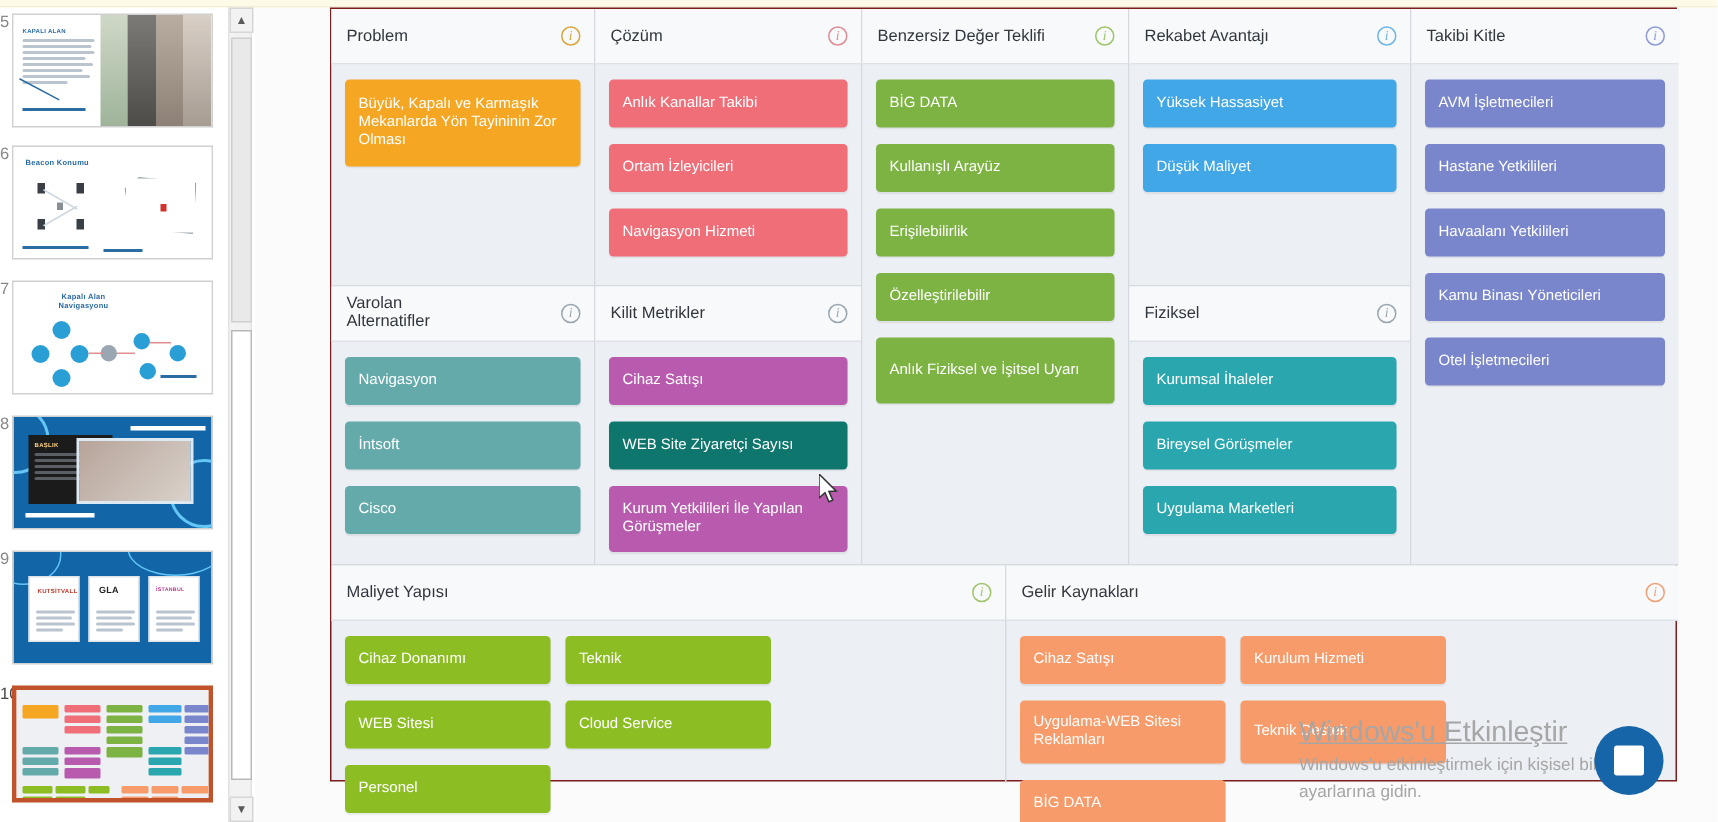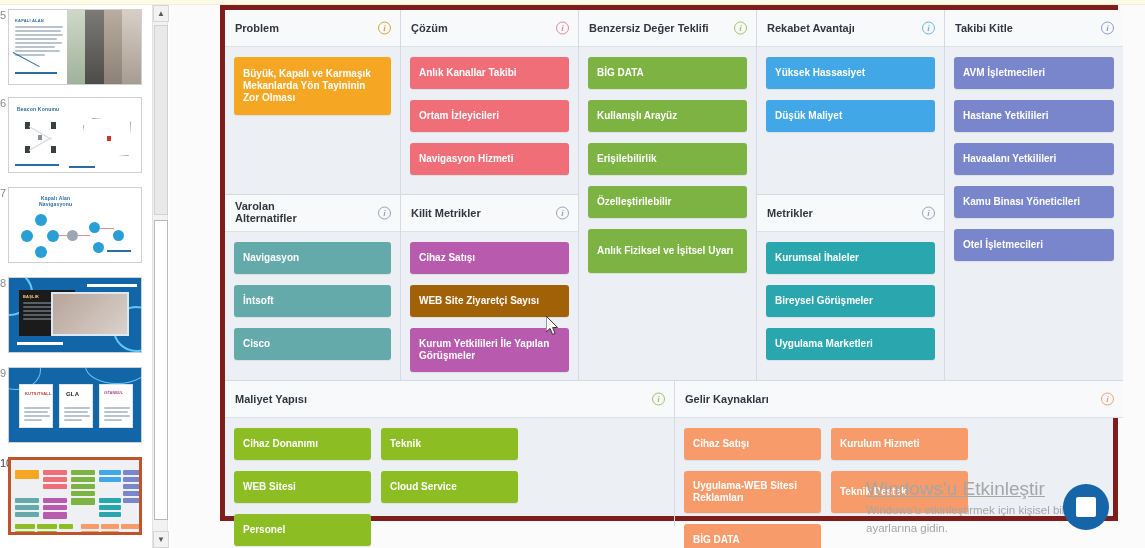--- a/index.html
+++ b/index.html
@@ -79,21 +79,21 @@
     background:#ffffff; border:1px solid #b8b8b8;
   }
 
   
   .stage {
     position:absolute; left:170px; top:5px; right:0; bottom:0;
     background:#fbfbfb;
   }
   .canvas {
     position:absolute; left:50px; top:0px; width:898px; height:516px;
-    background:#eceff4; border:5px solid #7f1d1d;font-weight:bold;
+    background:#eceff4; border:1px solid #7f1d1d;
   }
 
   
   .bmc-top { position:absolute; left:0; top:0; width:898px; height:370px; display:flex; }
   .bmc-col { height:100%; border-right:1px solid #d6dae0; position:relative; }
   .bmc-col:last-child { border-right:none; }
 
   .cell { position:relative; background:#eceff4; }
   .cell-head {
     height:37px; background:#f7f9fb; border-bottom:1px solid #dde2e8;
@@ -394,21 +394,21 @@
               <div class="chip" style="background:#ef6e78;">Navigasyon Hizmeti</div>
             </div>
           </div>
           <div class="cell" style="height:185px;">
             <div class="cell-head">
               <span class="cell-title">Kilit Metrikler</span>
               <span class="info-icon" style="color:#9aa5ae;">i</span>
             </div>
             <div class="cell-body">
               <div class="chip" style="background:#b85bae;">Cihaz Satışı</div>
-              <div class="chip" style="background:#a16207;">WEB Site Ziyaretçi Sayısı</div>
+              <div class="chip" style="background:#0f766e;">WEB Site Ziyaretçi Sayısı</div>
               <div class="chip tall" style="background:#b85bae; min-height:44px;">Kurum Yetkilileri İle Yapılan Görüşmeler</div>
             </div>
           </div>
         </div>
 
         <div class="bmc-col" style="width:178px;">
           <div class="cell" style="height:370px;">
             <div class="cell-head">
               <span class="cell-title">Benzersiz Değer Teklifi</span>
               <span class="info-icon" style="color:#9fc46a;">i</span>
@@ -429,21 +429,21 @@
               <span class="cell-title">Rekabet Avantajı</span>
               <span class="info-icon" style="color:#6fb4e6;">i</span>
             </div>
             <div class="cell-body">
               <div class="chip" style="background:#41a7e6;">Yüksek Hassasiyet</div>
               <div class="chip" style="background:#41a7e6;">Düşük Maliyet</div>
             </div>
           </div>
           <div class="cell" style="height:185px;">
             <div class="cell-head">
-              <span class="cell-title">Metrikler</span>
+              <span class="cell-title">Fiziksel</span>
               <span class="info-icon" style="color:#9aa5ae;">i</span>
             </div>
             <div class="cell-body">
               <div class="chip" style="background:#2aa7ae;">Kurumsal İhaleler</div>
               <div class="chip" style="background:#2aa7ae;">Bireysel Görüşmeler</div>
               <div class="chip" style="background:#2aa7ae;">Uygulama Marketleri</div>
             </div>
           </div>
         </div>
 

